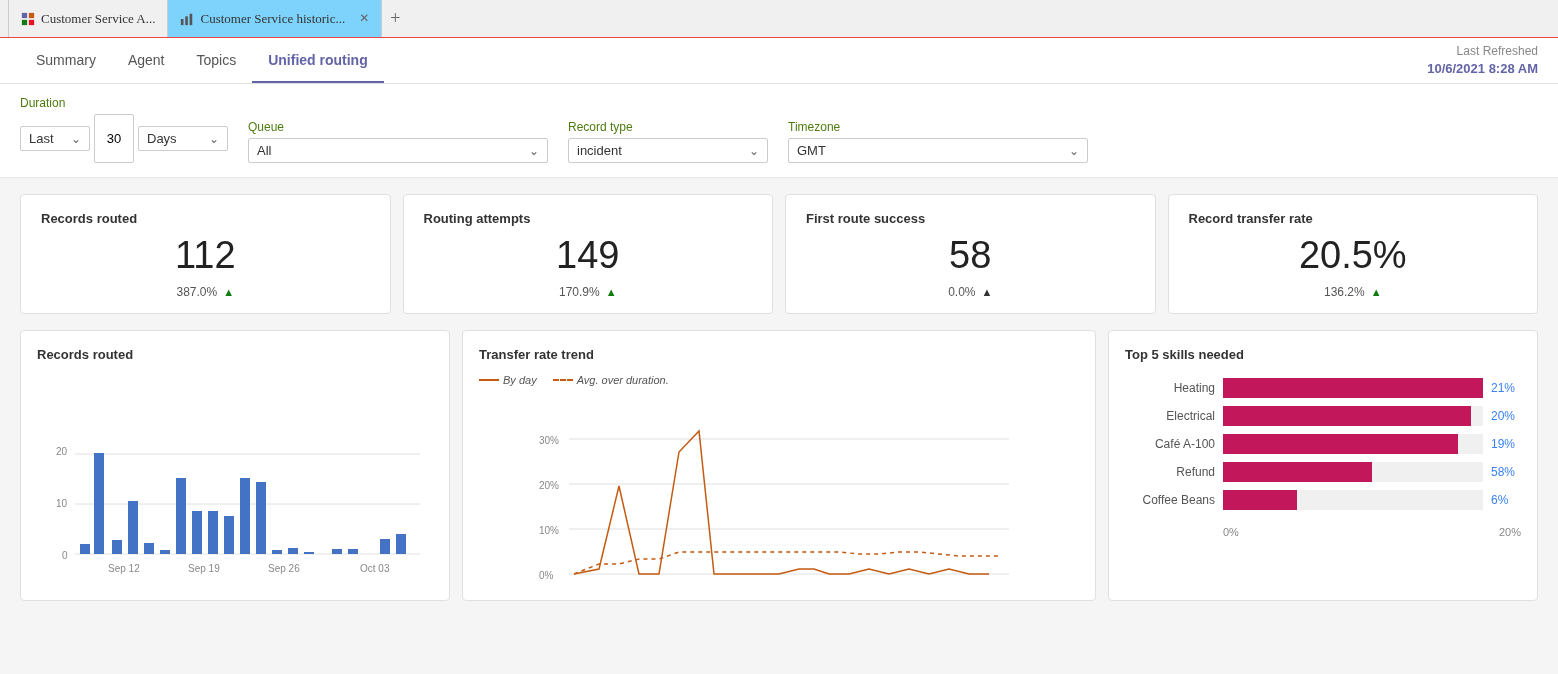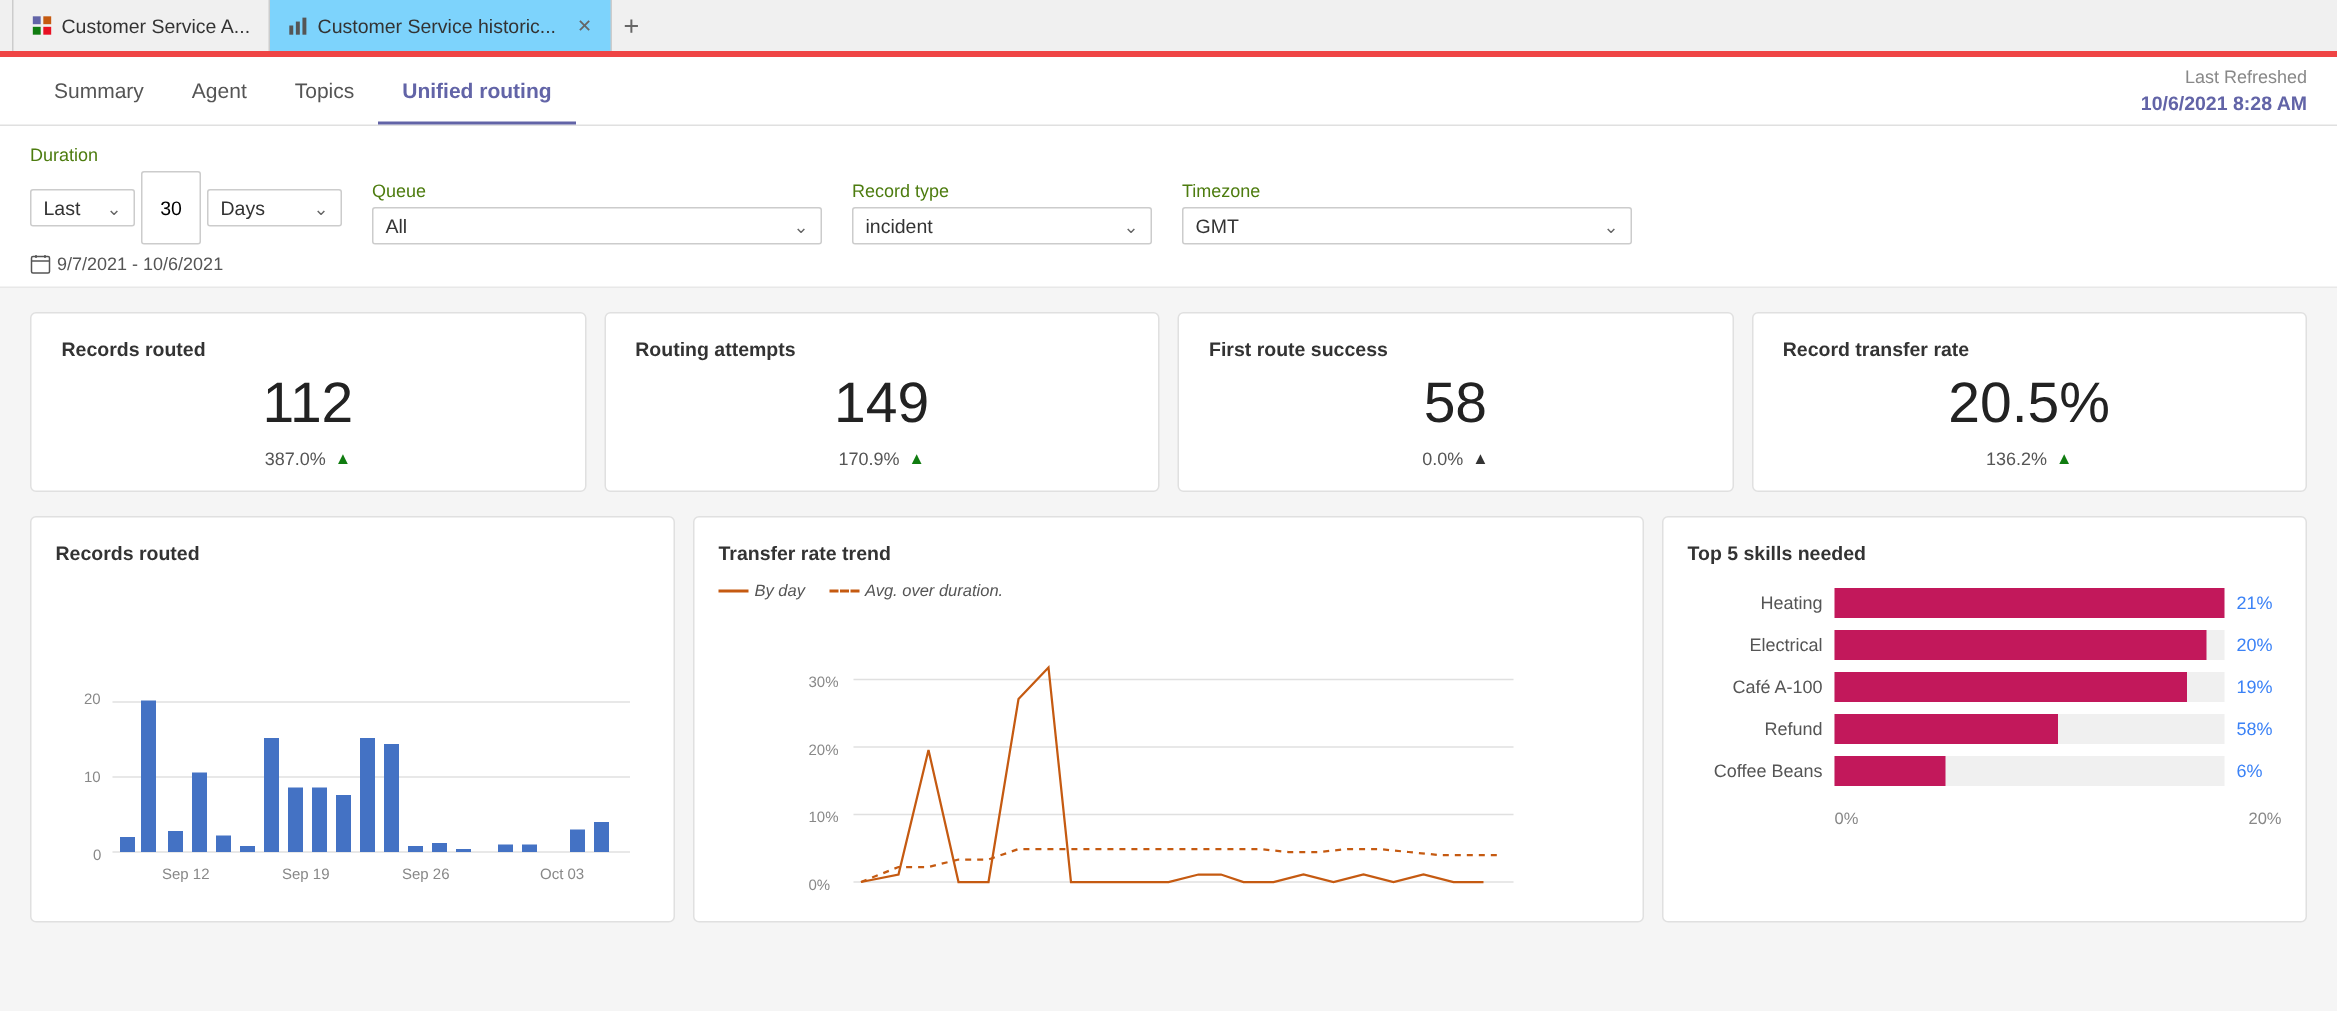--- a/index.html
+++ b/index.html
@@ -1,22 +1,22 @@
 <!DOCTYPE html>
 <html><head>
   <meta charset="utf-8">
   <style>
     * { box-sizing: border-box; margin: 0; padding: 0; }
     body { font-family: 'Segoe UI', Arial, sans-serif; background: #f5f5f5; font-size: 13px; color: #333; }
     
     
     .tab-bar {
       display: flex; align-items: center;
-      background: #f0f0f0; border-bottom: 4px solid #ef4444;
-      padding: 0 8px; height: 38px;
+      background: #f0f0f0; border-bottom: 1px solid #ef4444;
+      padding: 0 8px; height: 38px; font-family: Liberation Serif, serif;
     }
     .tab-item {
       display: flex; align-items: center; gap: 6px;
       padding: 0 12px; height: 100%;
       border-right: 1px solid #ccc; font-size: 13px; color: #333;
       cursor: pointer; white-space: nowrap;
     }
     .tab-item:first-child { border-left: 1px solid #ccc; }
     .tab-item.active { background: #7dd3fc; }
     .tab-icon { width: 14px; height: 14px; }
@@ -183,29 +183,20 @@
     </div>
 
     <div class="filter-group">
       <span class="filter-label">Timezone</span>
       <div class="filter-select filter-select-xl">
         <span>GMT</span>
         <span class="chevron"></span>
       </div>
     </div>
   </div>
-  <div class="date-range">
-    <svg width="14" height="14" viewBox="0 0 14 14">
-      <rect x="1" y="2" width="12" height="11" rx="1" stroke="#555" stroke-width="1" fill="none"></rect>
-      <line x1="1" y1="5" x2="13" y2="5" stroke="#555" stroke-width="1"></line>
-      <line x1="4" y1="1" x2="4" y2="3" stroke="#555" stroke-width="1"></line>
-      <line x1="10" y1="1" x2="10" y2="3" stroke="#555" stroke-width="1"></line>
-    </svg>
-    <span>9/7/2021 - 10/6/2021</span>
-  </div>
 </div>
 
 <div class="main-content">
 
   <div class="kpi-row">
     <div class="kpi-card">
       <div class="kpi-title">Records routed</div>
       <div class="kpi-value">112</div>
       <div class="kpi-footer">
         <span>387.0%</span>

